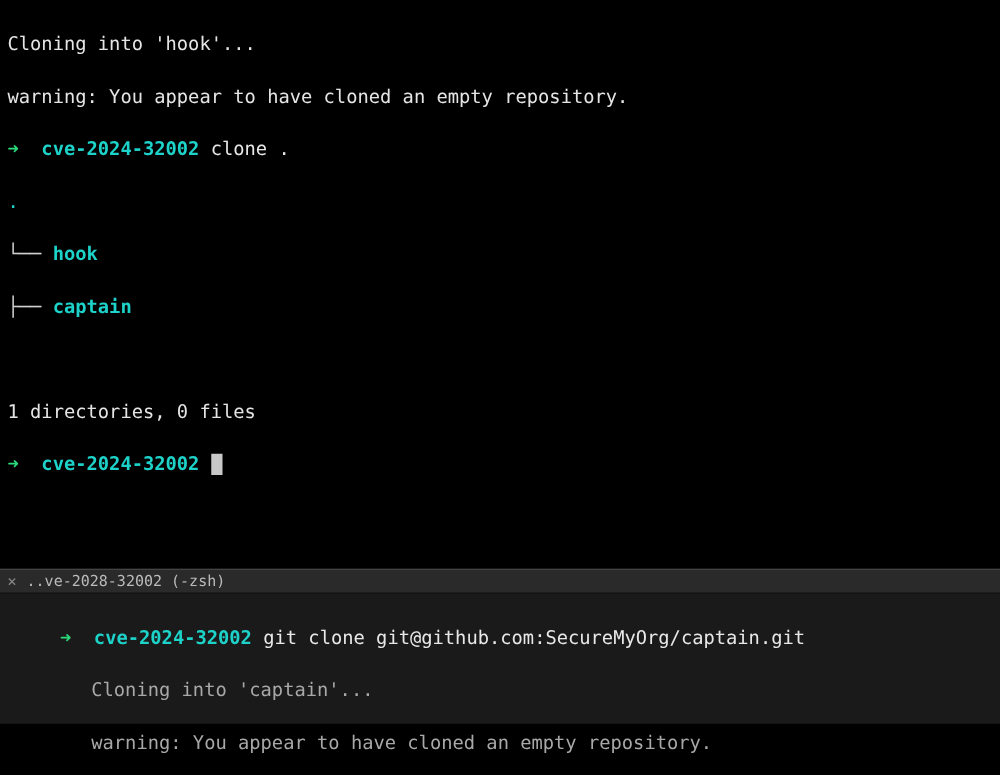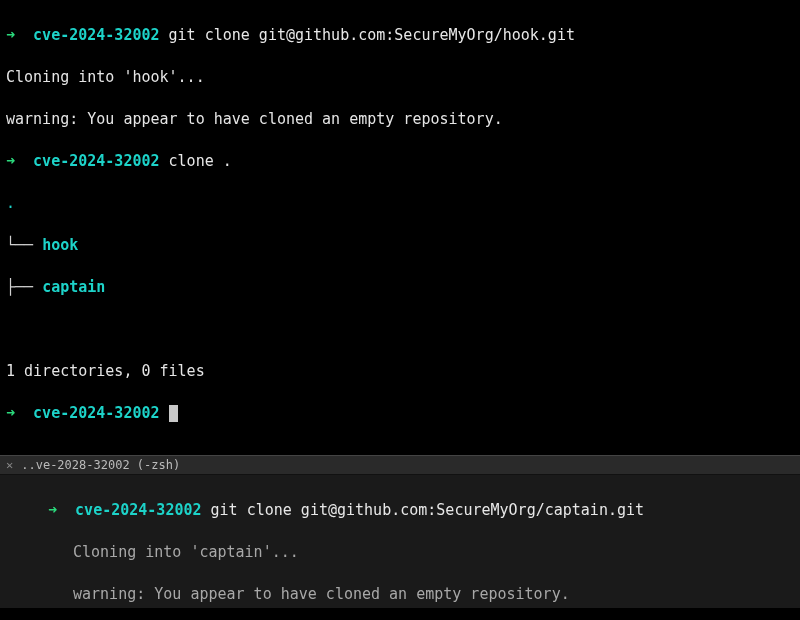--- a/index.html
+++ b/index.html
@@ -31,21 +31,21 @@
     padding: 0 6px;
     gap: 8px;
     border-top: 1px solid #444;
     border-bottom: 1px solid #111;
   }
   .tab-close {
     color: #888;
     font-size: 12px;
   }
   .pane-bottom {
-    height: 133px;
+    height: 104px;
     background: #1a1a1a;
     color: #b8b8b8;
     padding-left: 48px;
   }
   .arrow { color: #2bd97c; }
   .cwd { color: #1dd3c9; font-weight: bold; }
   .cmd { color: #e8e8e8; }
   .out { color: #e5e5e5; }
   .out-dim { color: #a8a8a8; margin-left: 25px; }
   .tree-dot { color: #1dd3c9; }
@@ -57,21 +57,20 @@
     height: 17px;
     background: #c8c8c8;
     vertical-align: text-bottom;
   }
   .line { display: block; }
 </style>
 </head>
 <body>
 
 <div class="pane pane-top">
-<span class="line"><span class="arrow">➜</span>  <span class="cwd">cve-2024-32002</span> <span class="cmd">git clone git@github.com:SecureMyOrg/hook.git</span></span>
 <span class="line out">Cloning into 'hook'...</span>
 <span class="line out">warning: You appear to have cloned an empty repository.</span>
 <span class="line"><span class="arrow">➜</span>  <span class="cwd">cve-2024-32002</span> <span class="cmd">clone .</span></span>
 <span class="line tree-dot">.</span>
 <span class="line"><span class="tree-branch">└── </span><span class="tree-name">hook</span></span>
 <span class="line"><span class="tree-branch">├── </span><span class="tree-name">captain</span></span>
 <span class="line"> </span>
 <span class="line out">1 directories, 0 files</span>
 <span class="line"><span class="arrow">➜</span>  <span class="cwd">cve-2024-32002</span> <span class="cursor"></span></span>
 </div>

